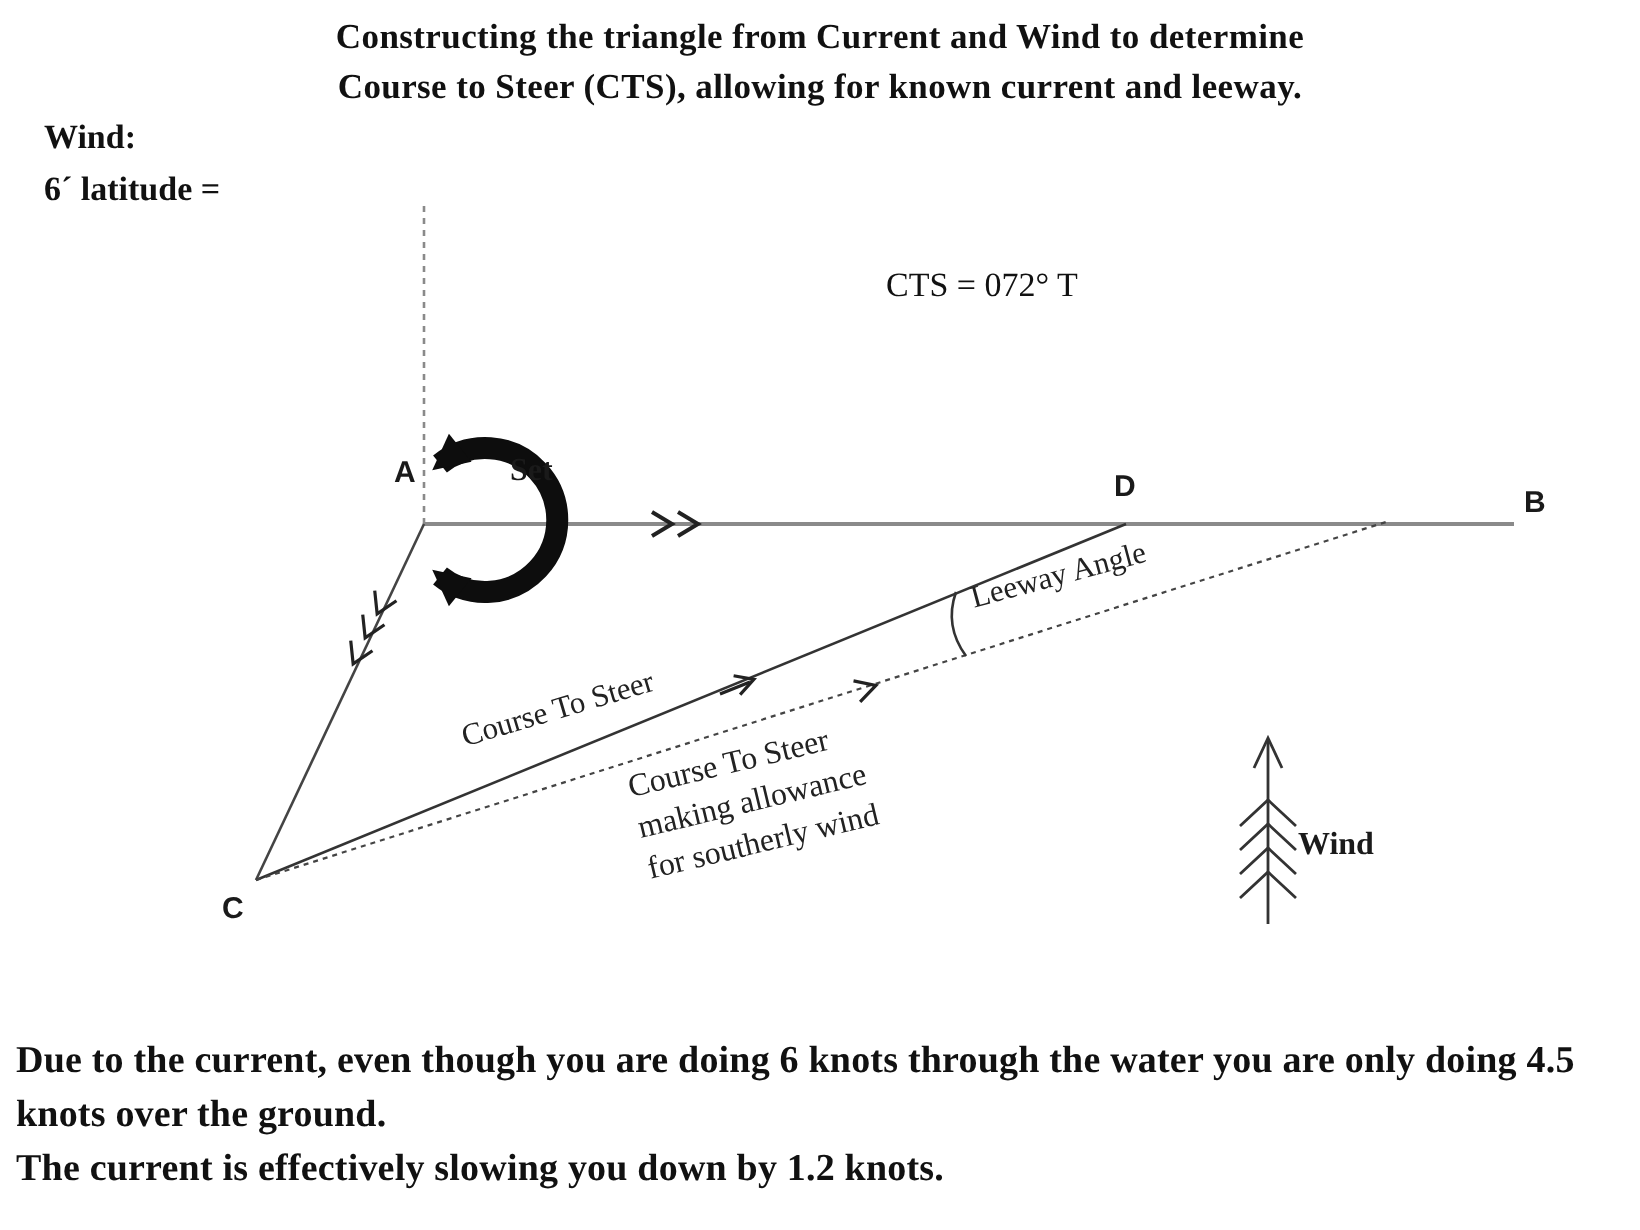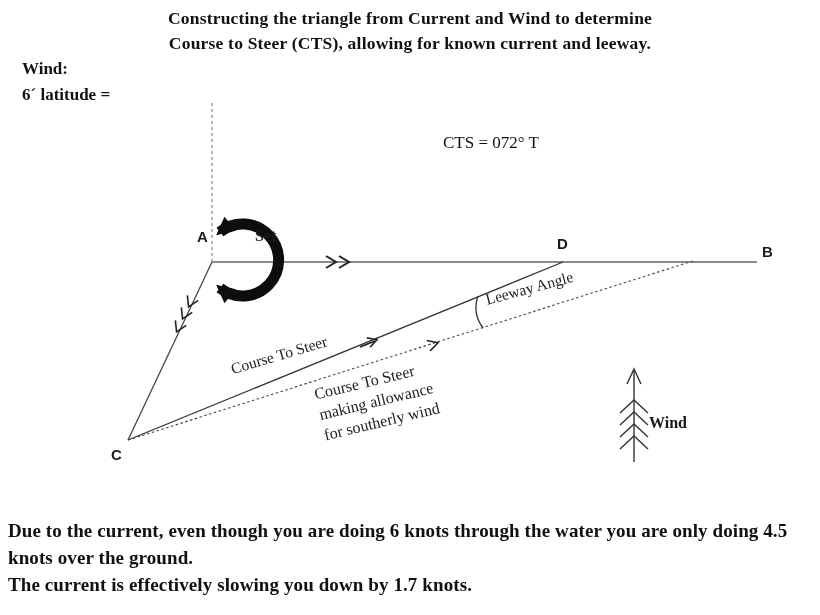--- a/index.html
+++ b/index.html
@@ -154,15 +154,15 @@
 
   <div class="abs lbl-rot leeway">Leeway Angle</div>
   <div class="abs lbl-rot course-steer">Course To Steer</div>
   <div class="abs course-allow">
     <div>Course To Steer</div>
     <div>making allowance</div>
     <div>for southerly wind</div>
   </div>
 
   <div class="abs notes p1">Due to the current, even though you are doing 6 knots through the water you are only doing 4.5 knots over the ground.</div>
-  <div class="abs notes p2">The current is effectively slowing you down by 1.7 knots.</div>
+  <div class="abs notes p2">The current is effectively slowing you down by 1.2 knots.</div>
 
 </div>
 
 </body></html>

